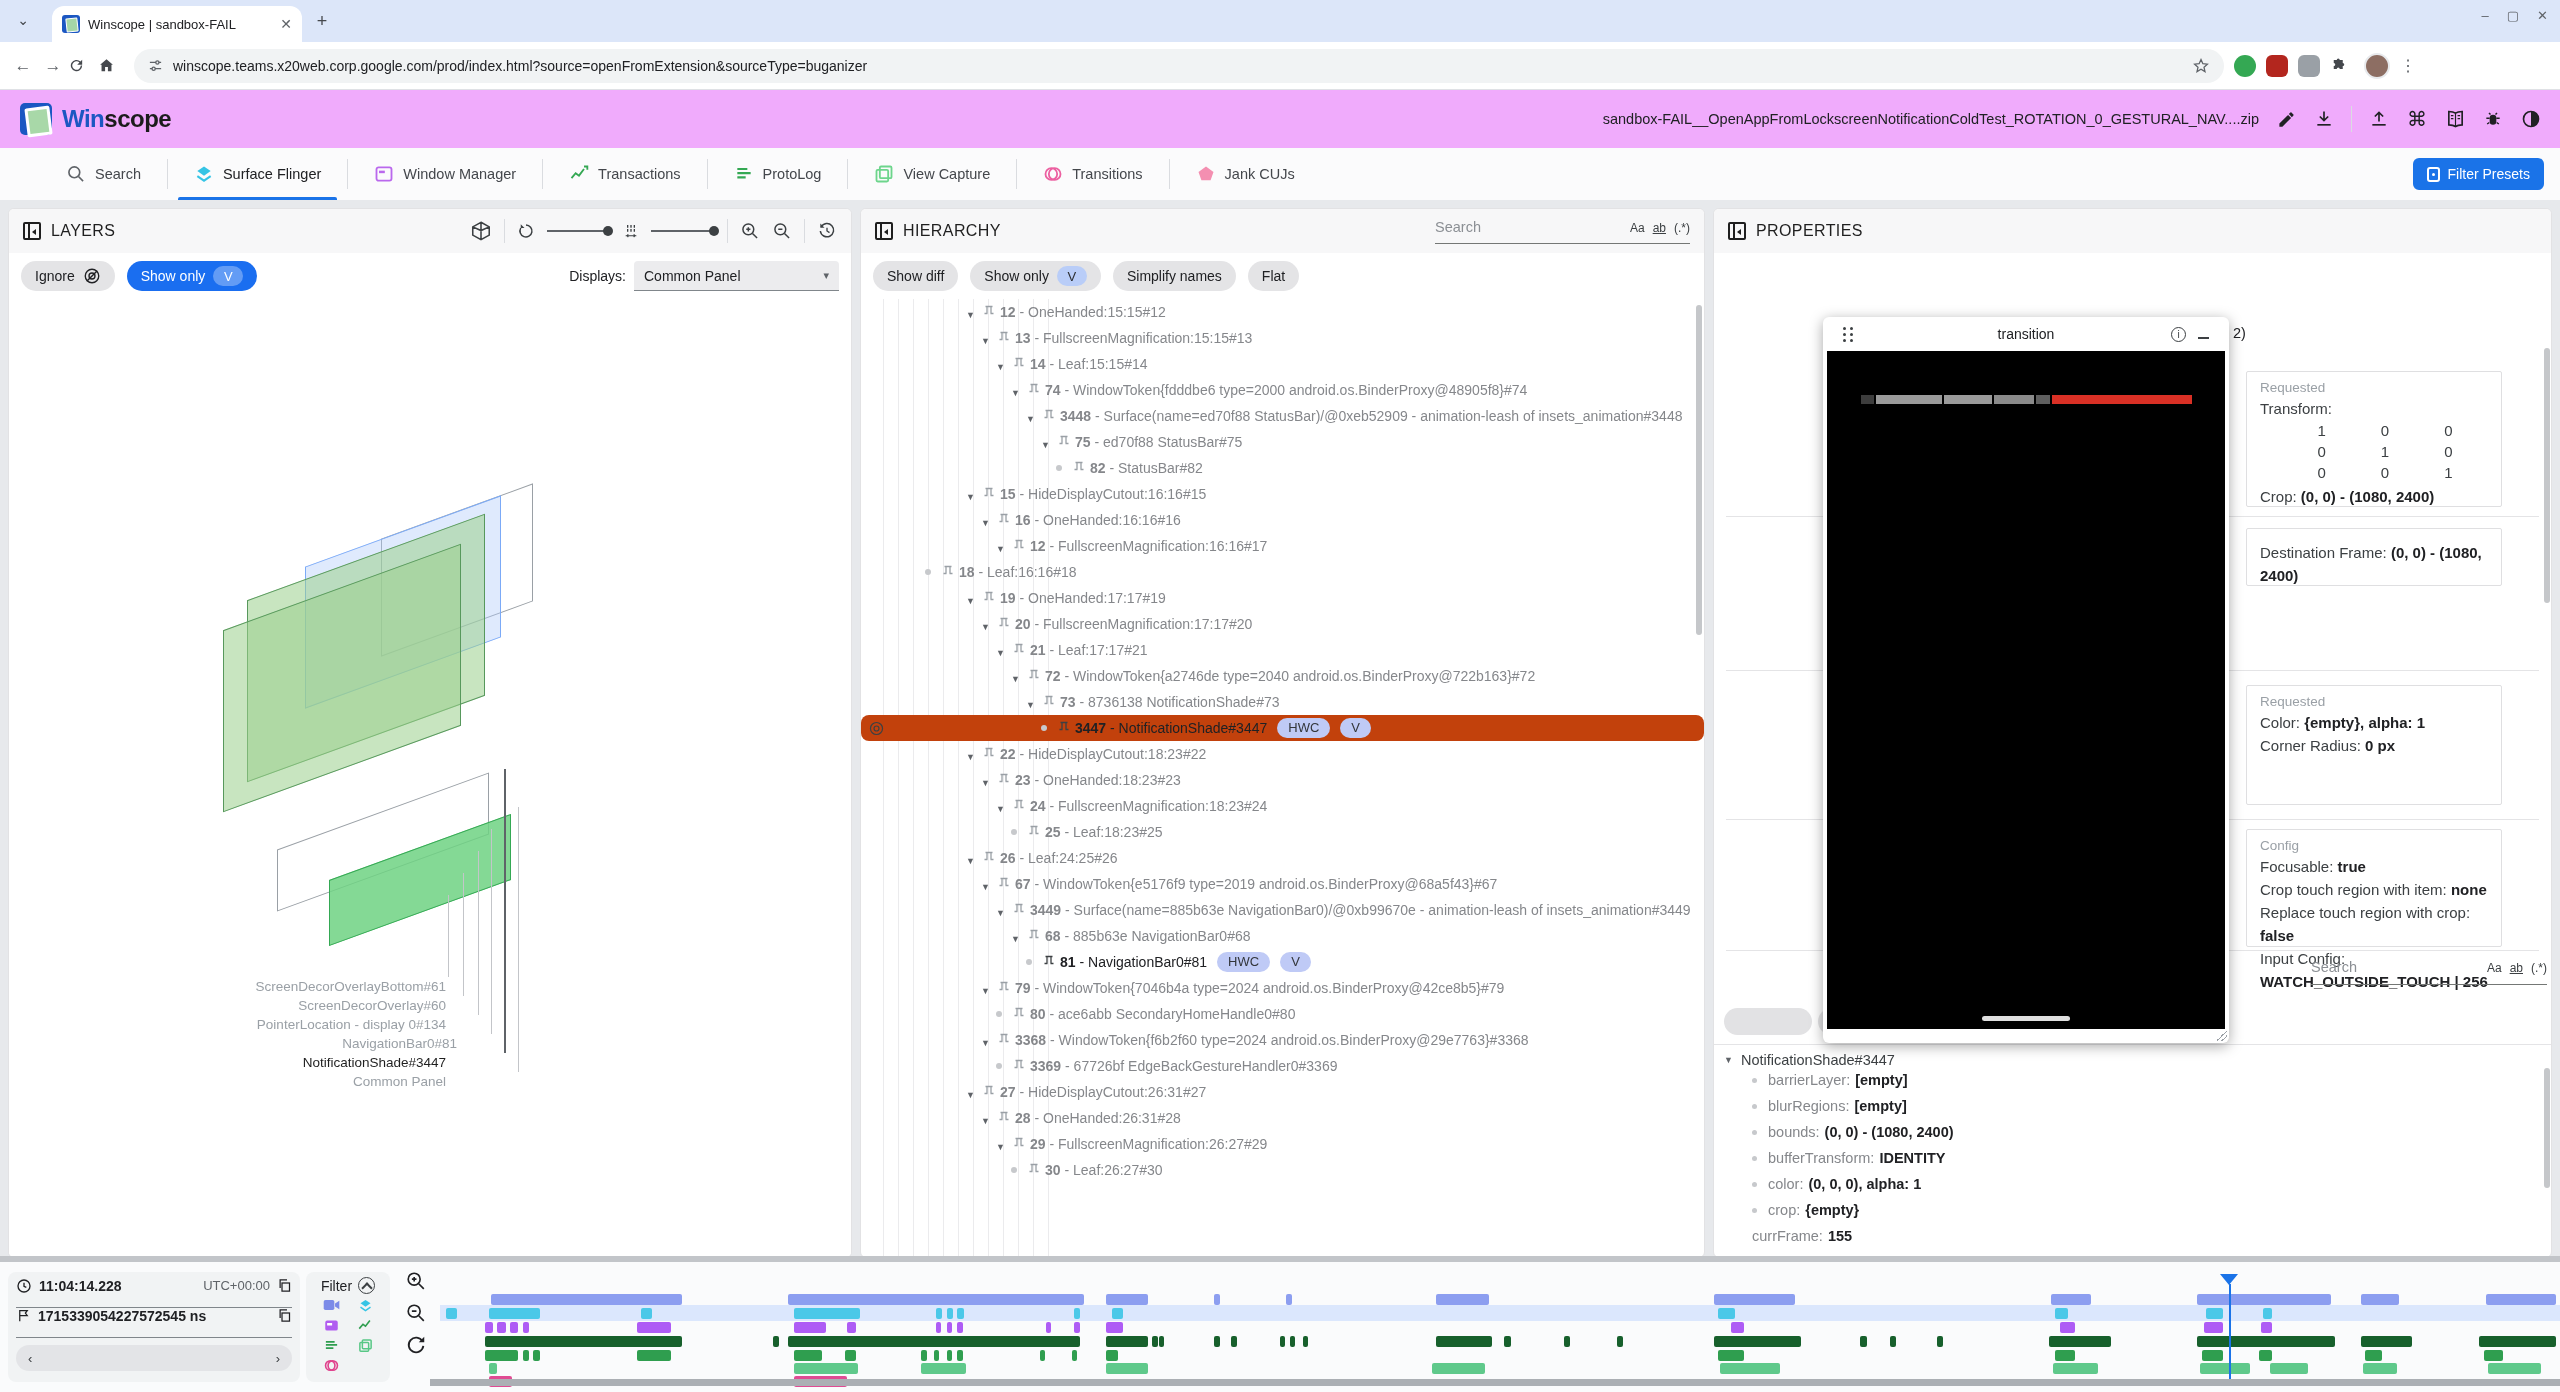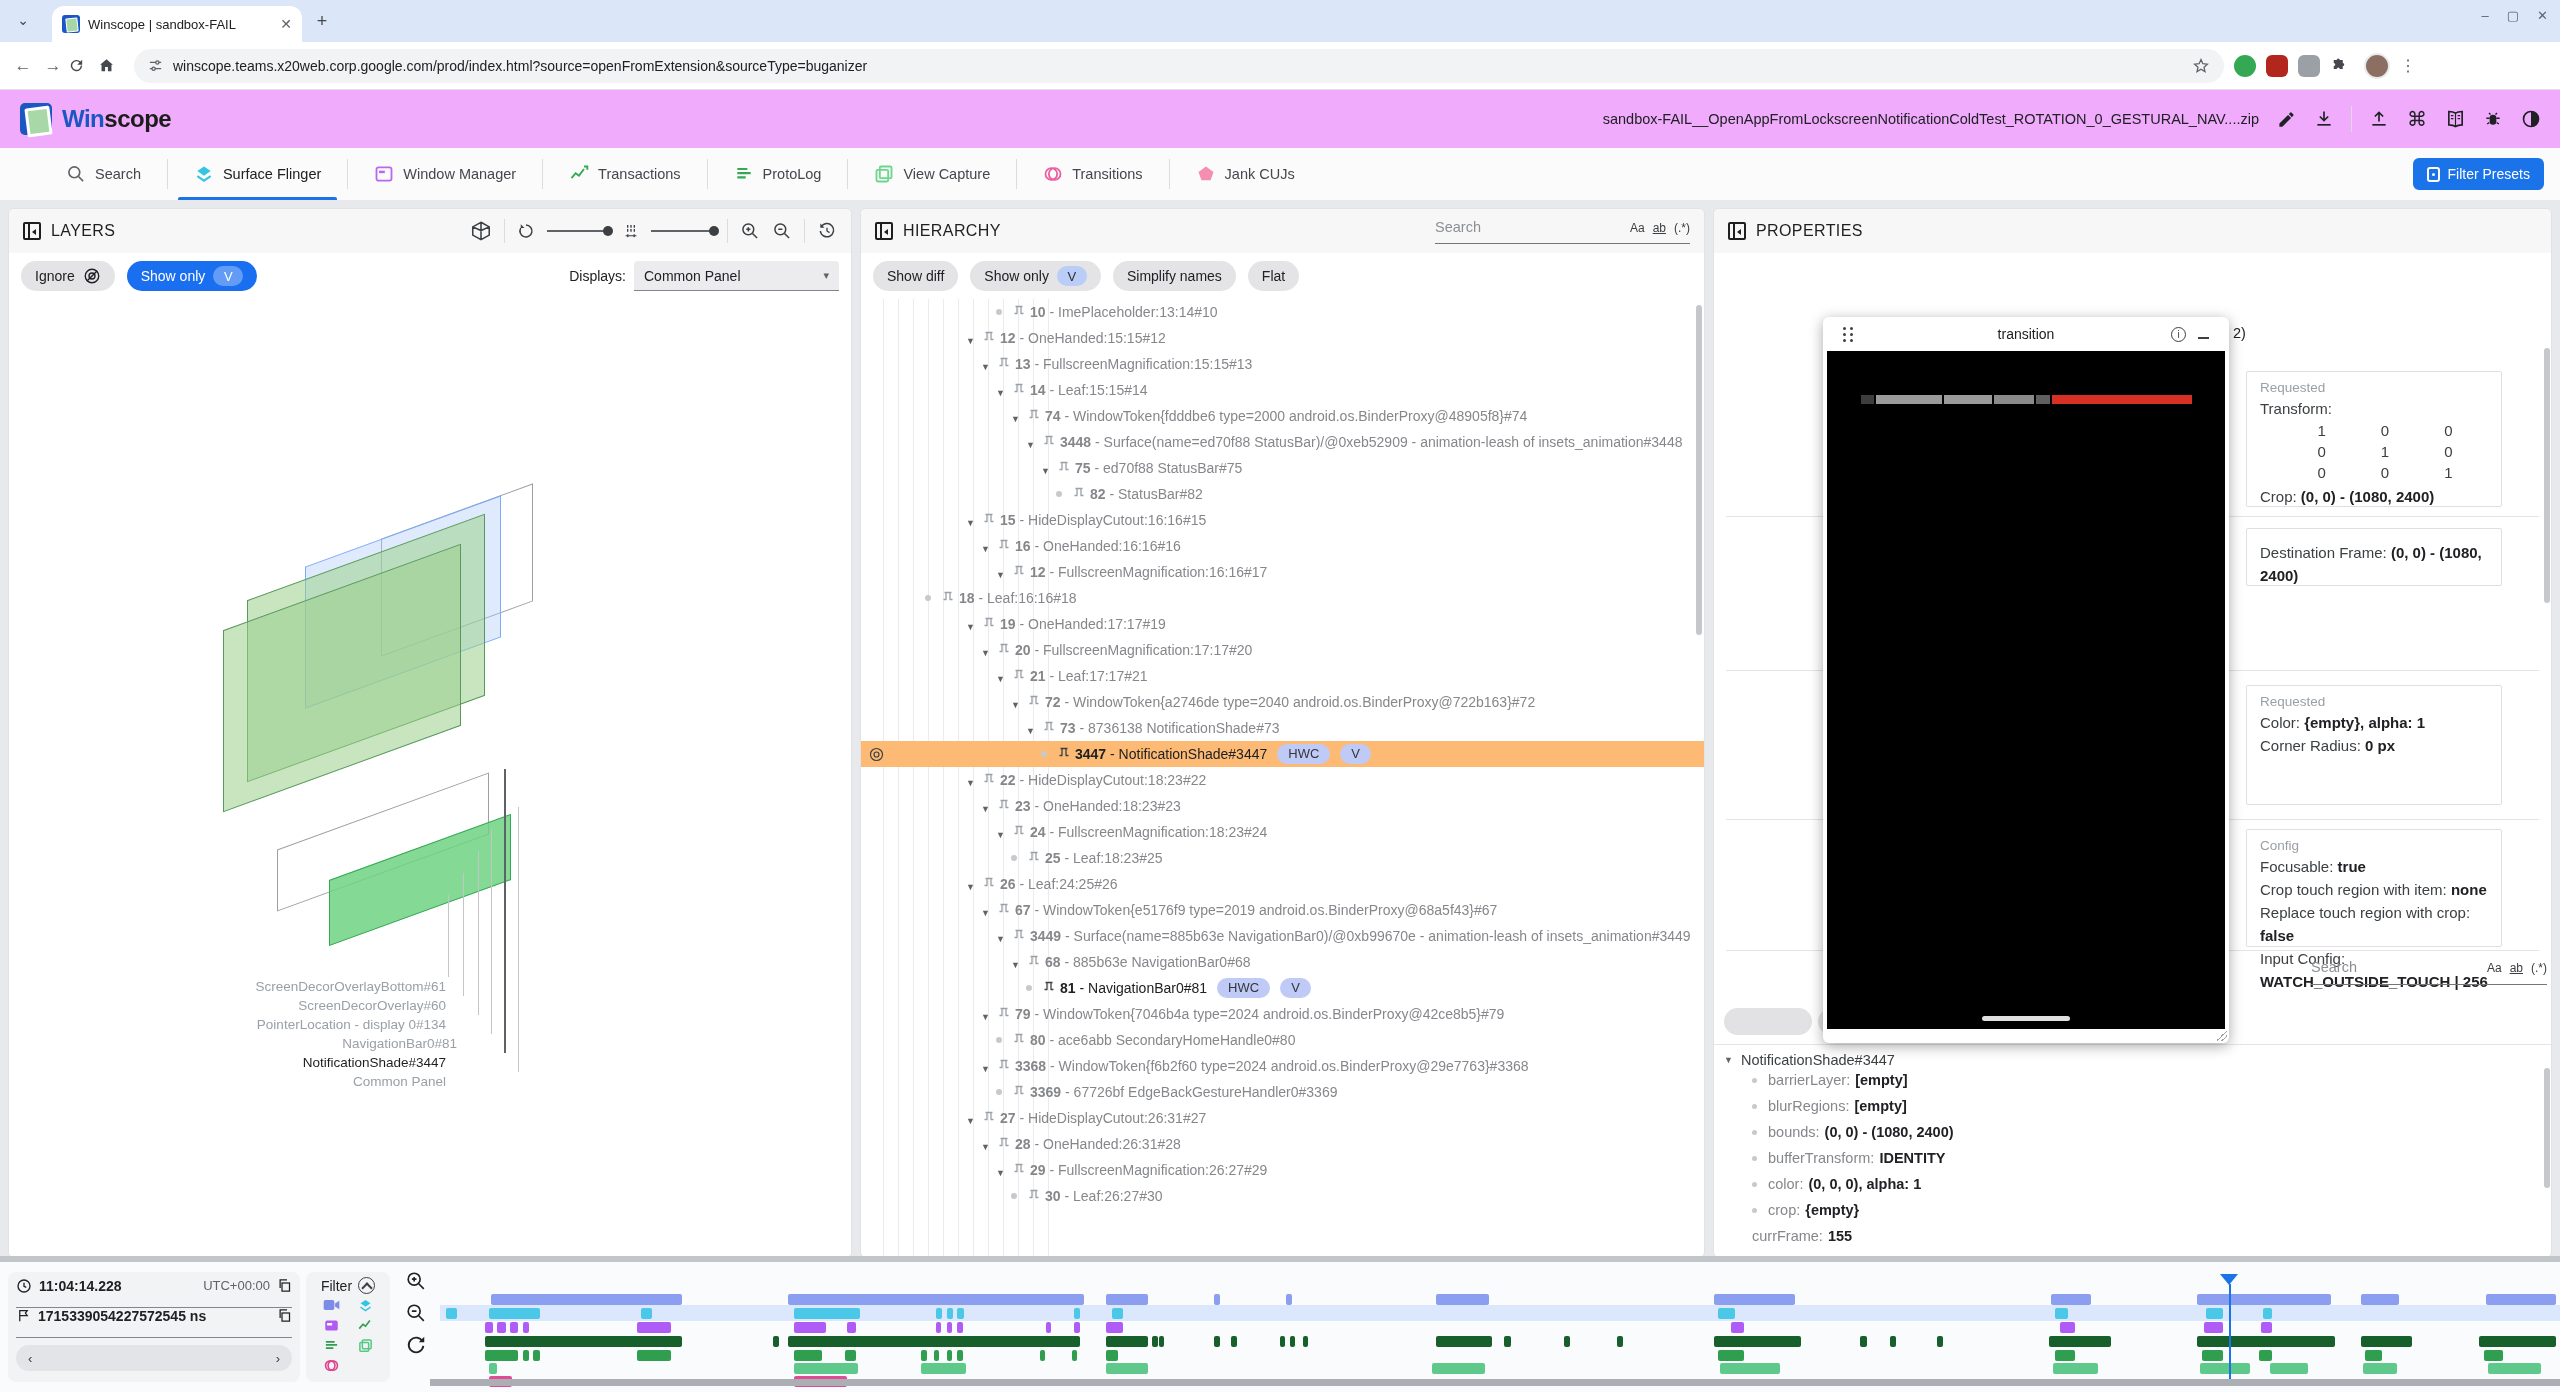--- a/index.html
+++ b/index.html
@@ -88,21 +88,21 @@
   .hbuttons { height:46px; display:flex; align-items:center; gap:12px; padding:0 12px; background:#fff; }
   #htree { position:relative; height:959px; overflow:hidden; font-size:14px; color:#85878b; }
   #htree .guides { position:absolute; left:22px; top:0; bottom:0; width:180px;
      background-image:repeating-linear-gradient(to right,#ebebed 0,#ebebed 1px,transparent 1px,transparent 15px); }
   .hrow { position:relative; display:flex; align-items:flex-start; min-height:26px; padding-top:4px; padding-right:12px; line-height:18px; }
   .hrow .arr { width:18px; flex:0 0 auto; font-size:9px; color:#5f6368; padding-top:3px; }
   .hrow .dot { width:18px; flex:0 0 auto; } .hrow .dot i { display:block; width:6px; height:6px; border-radius:50%; background:#c7c9cc; margin-top:6px; }
   .hrow .pin { flex:0 0 auto; margin:2px 6px 0 0; }
   .hrow .t { word-break:break-word; }
   .hrow .num { font-weight:bold; }
-  .hrow.sel { background:#fdba74; color:#202124; }
+  .hrow.sel { background:#c2410c; color:#202124;border-radius:8px; }
   .hrow.bold { color:#202124; } .hrow.bold .t { font-weight:500; }
   .hbadge { display:inline-block; background:#bfcaf6; color:#33363b; border-radius:11px; padding:1px 11px; font-size:13px; margin-left:10px; transform:translateY(-1px); }
   .eyegut { position:absolute; left:7px; top:5px; }
   .vscroll { position:absolute; width:6px; border-radius:3px; background:#c5c7ca; }
 
   
   #props-body { position:relative; height:1004px; }
   .frag { position:absolute; font-size:14.5px; color:#202124; }
   .sect-div { position:absolute; left:12px; right:12px; height:1px; background:#e4e4e6; }
   .pcard { position:absolute; left:532px; width:256px; border:1px solid #dfdfe1; border-radius:2px; background:#fff; padding:8px 13px; font-size:15px; color:#3c4043; }
@@ -469,31 +469,20 @@
         <div class="chip">
           <span>Simplify names</span>
         </div>
         <div class="chip">
           <span>Flat</span>
         </div>
       </div>
     <div id="htree">
       <div class="guides"></div>
       <div id="htree-rows" style="position:relative;">
-          <div class="hrow" style="padding-left: 135px;">
-            <span class="dot">
-              <i></i>
-            </span>
-            <span class="pin">
-              <svg width="10" height="13" viewBox="0 0 10 13">
-                <path d="M3 1.5v7M7 1.5v7M1.5 1.5h7M0.5 8.5h3M6.5 8.5h3" stroke="#9aa0a6" stroke-width="1.3" fill="none"></path>
-              </svg>
-            </span>
-            <span class="t"><span class="num">10</span> - ImePlaceholder:13:14#10</span>
-          </div>
           <div class="hrow" style="padding-left: 105px;">
             <span class="arr">▼</span>
             <span class="pin">
               <svg width="10" height="13" viewBox="0 0 10 13">
                 <path d="M3 1.5v7M7 1.5v7M1.5 1.5h7M0.5 8.5h3M6.5 8.5h3" stroke="#9aa0a6" stroke-width="1.3" fill="none"></path>
               </svg>
             </span>
             <span class="t"><span class="num">12</span> - OneHanded:15:15#12</span>
           </div>
           <div class="hrow" style="padding-left: 120px;">

